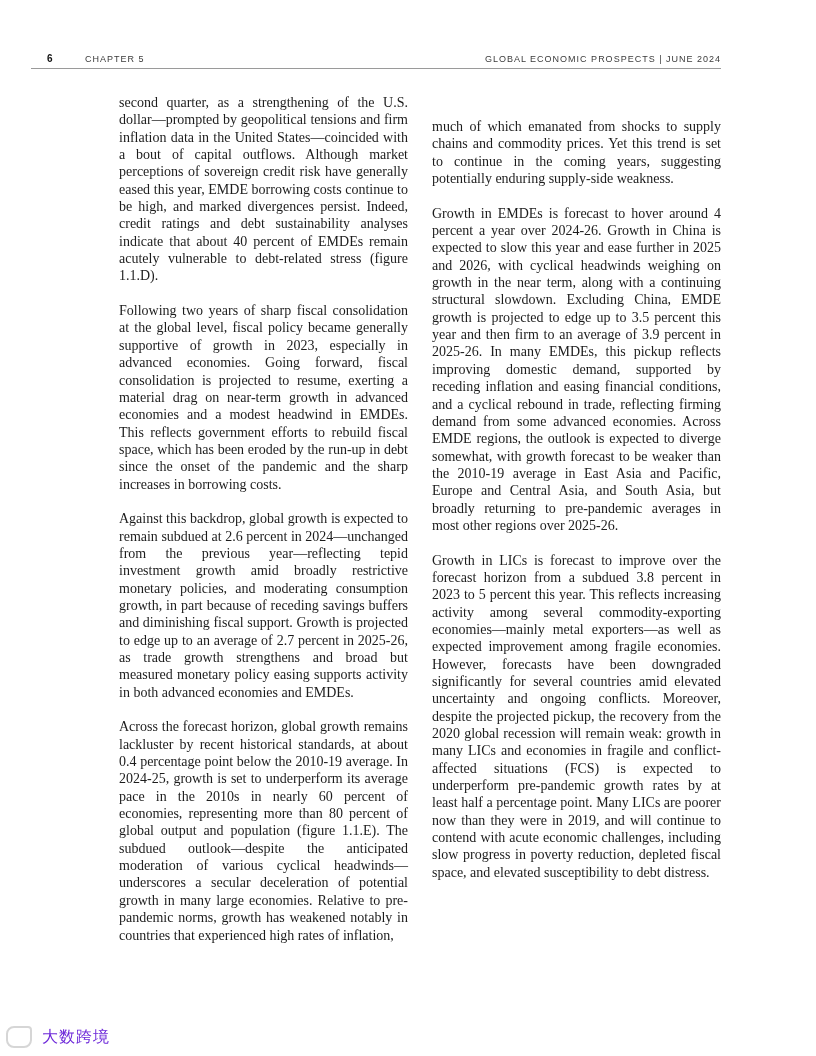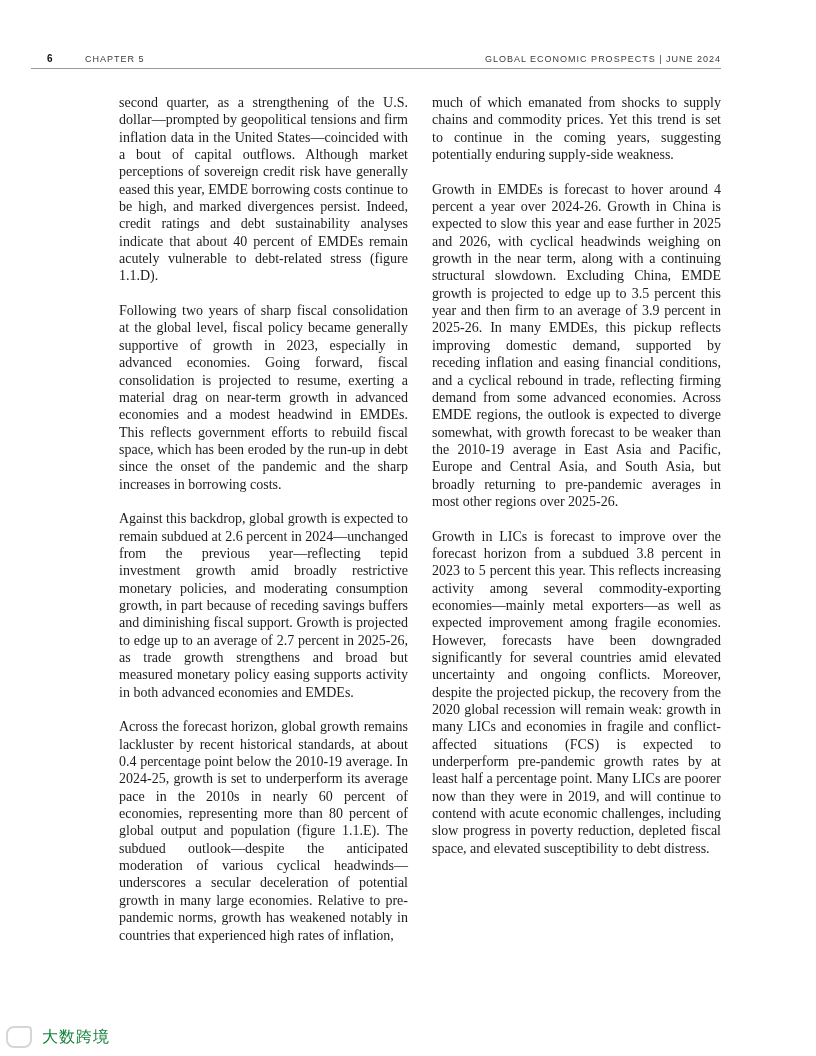--- a/index.html
+++ b/index.html
@@ -12,25 +12,25 @@
   .page-num { position: absolute; left: 16px; top: 3px; font-weight: bold; font-size: 10px; color: #111; letter-spacing: 0; }
   .chapter { position: absolute; left: 54px; top: 4px; }
   .running-title { position: absolute; right: 0; top: 4px; }
   .rule { position: absolute; left: 31px; top: 68px; width: 690px; height: 1px; background: #9a9a9a; }
   .col {
     position: absolute; top: 94px; width: 289px;
     font-family: Liberation Serif, serif; font-size: 14px; line-height: 17.35px;
     color: #1c1c1c; text-align: justify; hyphens: manual;
   }
   .col.left { left: 119px; }
-  .col.right { left: 432px; }
+  .col.right { left: 432px; margin-top: 24px; }
   .col p { margin: 0 0 17.35px 0; }
   .watermark {
     position: absolute; left: 6px; top: 1026px; font-family: "DejaVu Sans", sans-serif;
-    font-size: 16px; color: #15803d; letter-spacing: 1px;
+    font-size: 16px; color: #6d28d9; letter-spacing: 1px;
   }
   .wm-logo { display: inline-block; width: 22px; height: 18px; border: 2px solid #d6d6d6; border-radius: 8px 4px 8px 8px; vertical-align: middle; margin-right: 4px; }
 </style>
 </head>
 <body>
 
 <div class="header">
   <span class="page-num">6</span>
   <span class="chapter">CHAPTER 5</span>
   <span class="running-title">GLOBAL ECONOMIC PROSPECTS | JUNE 2024</span>

